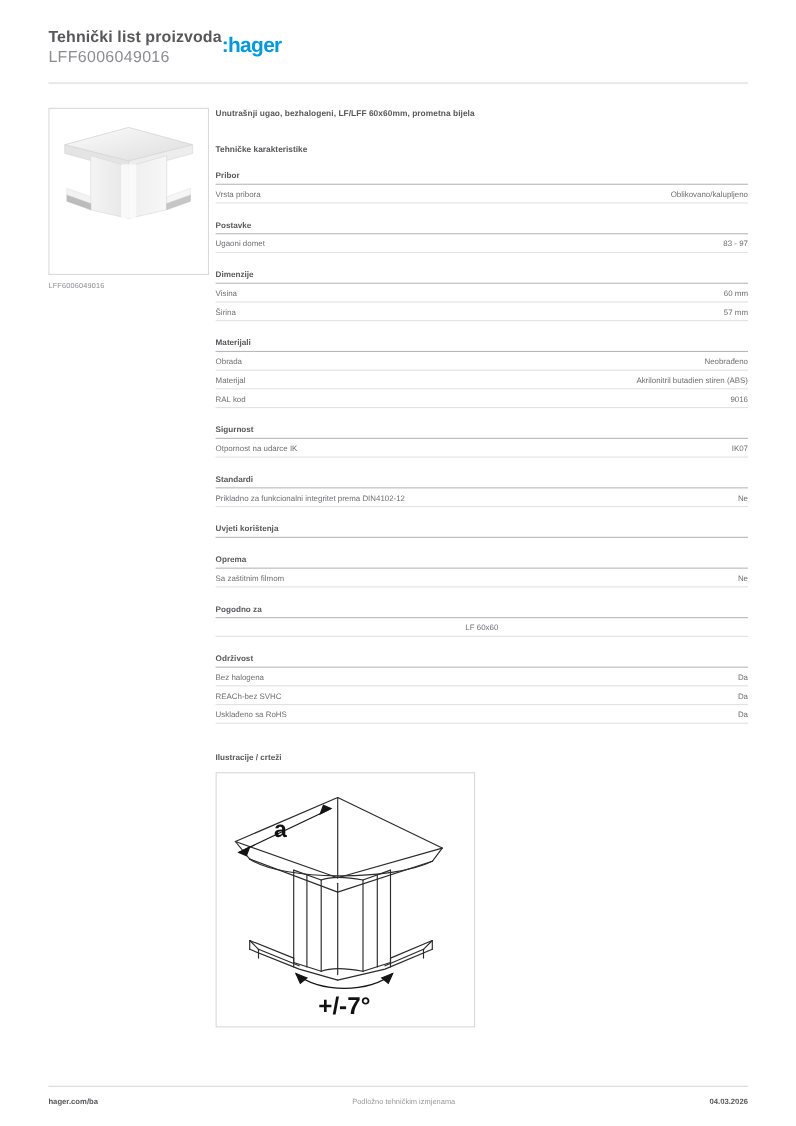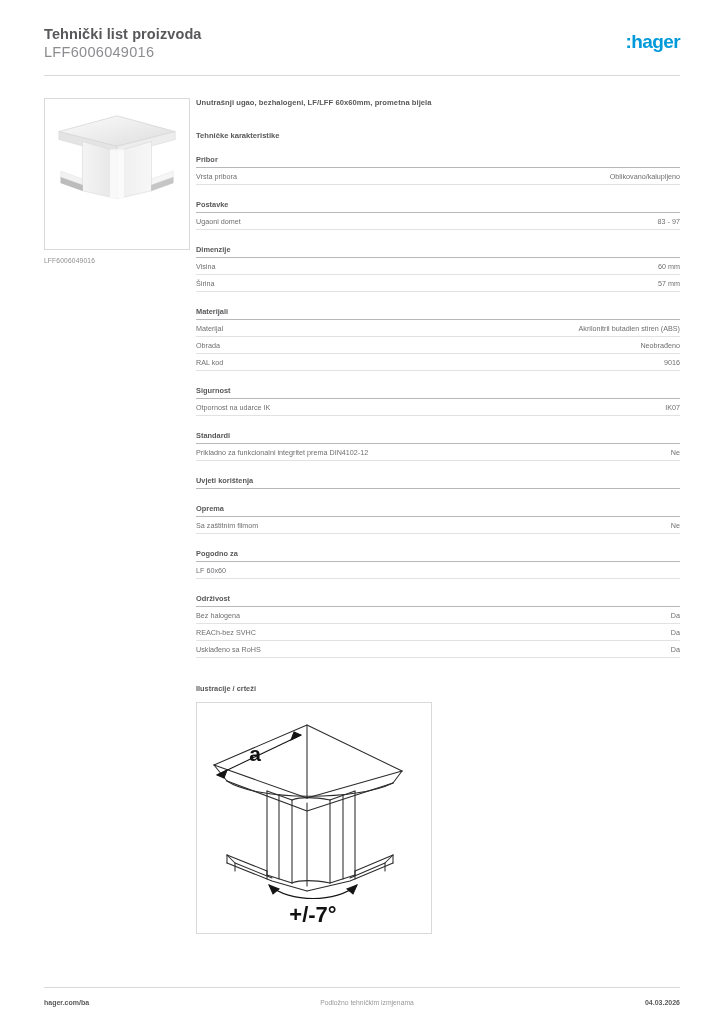--- a/index.html
+++ b/index.html
@@ -6,21 +6,21 @@
   html,body { width:724px; height:1024px; }
   body {
     background:#ffffff;
     font-family:"Liberation Sans", sans-serif;
     color:#58585b;
     -webkit-font-smoothing:antialiased;
   }
   .page { position:relative; width:724px; height:1024px; padding:0 44px; }
 
   
-  .header { display:flex; align-items:flex-start; justify-content:space-between; padding-top:26px; }
+  .header { display:flex; align-items:flex-start; padding-top:26px; }
   .title-block { line-height:1.22; }
   .doc-title { font-size:14.5px; font-weight:bold; color:#58585b; letter-spacing:.1px; }
   .doc-ref   { font-size:14.5px; font-weight:normal; color:#8d8d91; letter-spacing:.3px; }
   .logo { margin-top:6px; font-size:19px; font-weight:bold; color:#009ada; letter-spacing:-.6px; line-height:1; }
   .header-rule { height:1px; background:#d9d9dc; margin-top:14px; }
 
   
   .content { display:flex; margin-top:22px; }
   .left-col { width:152px; flex:0 0 152px; }
   .right-col { flex:1; }
@@ -37,21 +37,21 @@
   .group { margin-top:15px; }
   .group-head {
     font-size:7.4px; font-weight:bold; color:#58585b;
     padding-bottom:3px; border-bottom:1px solid #b8b8bc;
   }
   .row {
     display:flex; justify-content:space-between; align-items:baseline;
     font-size:7.2px; color:#6f6f73; padding:4px 0 3px;
     border-bottom:1px solid #e2e2e5;
   }
-  .row .k { text-align:left; }
+  .row .k { text-align:center; }
   .row .v { text-align:right; padding-left:14px; }
   .row.single .k { flex:1; }
 
   
   .draw-title { font-size:7.4px; font-weight:bold; color:#58585b; margin-top:26px; }
   .draw-box { margin-top:9px; width:236px; height:232px; border:1px solid #d9d9dc; background:#fff; }
 
   
   .footer { position:absolute; left:44px; right:44px; bottom:18px; }
   .footer-rule { height:1px; background:#d9d9dc; }
@@ -139,26 +139,26 @@
               <span class="v">60 mm</span>
             </div>
             <div class="row">
               <span class="k">Širina</span>
               <span class="v">57 mm</span>
             </div>
           </div>
           <div class="group">
             <div class="group-head">Materijali</div>
             <div class="row">
+              <span class="k">Obrada</span>
+              <span class="v">Neobrađeno</span>
+            </div>
+            <div class="row">
               <span class="k">Materijal</span>
               <span class="v">Akrilonitril butadien stiren (ABS)</span>
-            </div>
-            <div class="row">
-              <span class="k">Obrada</span>
-              <span class="v">Neobrađeno</span>
             </div>
             <div class="row">
               <span class="k">RAL kod</span>
               <span class="v">9016</span>
             </div>
           </div>
           <div class="group">
             <div class="group-head">Sigurnost</div>
             <div class="row">
               <span class="k">Otpornost na udarce IK</span>

